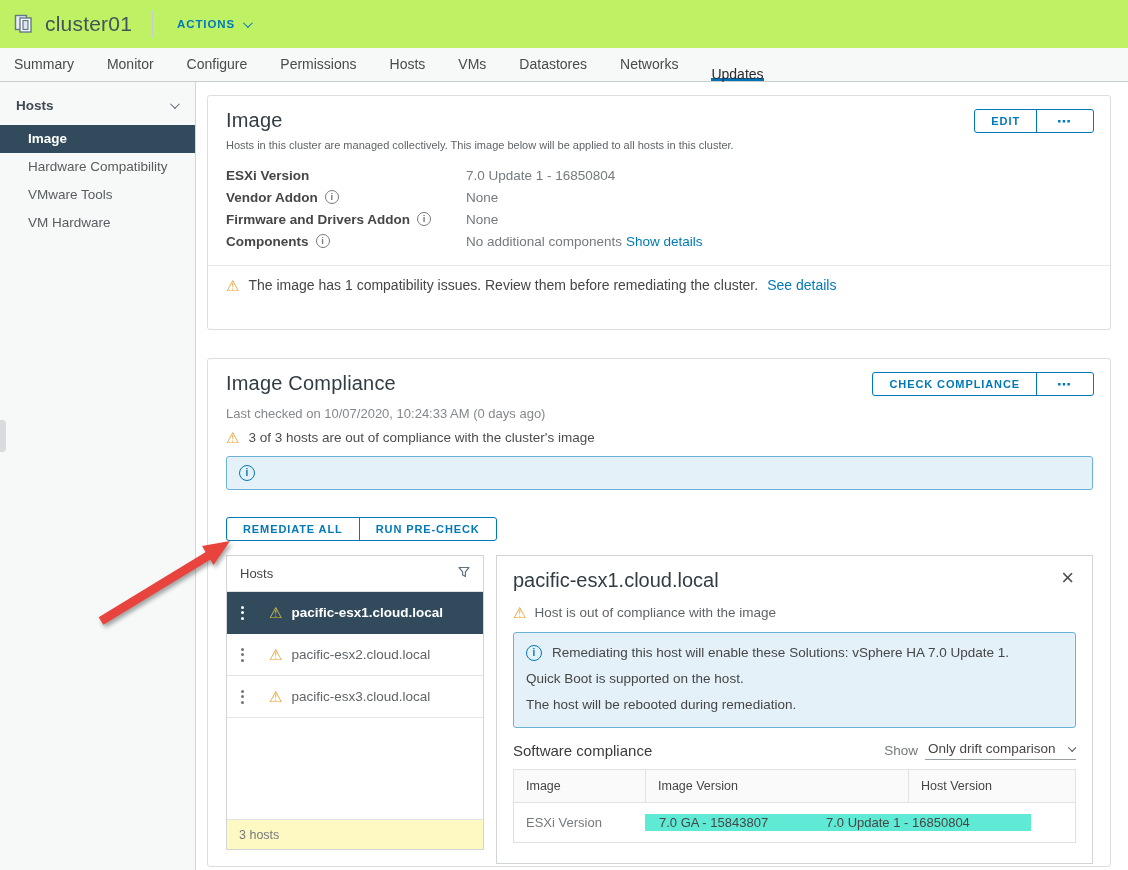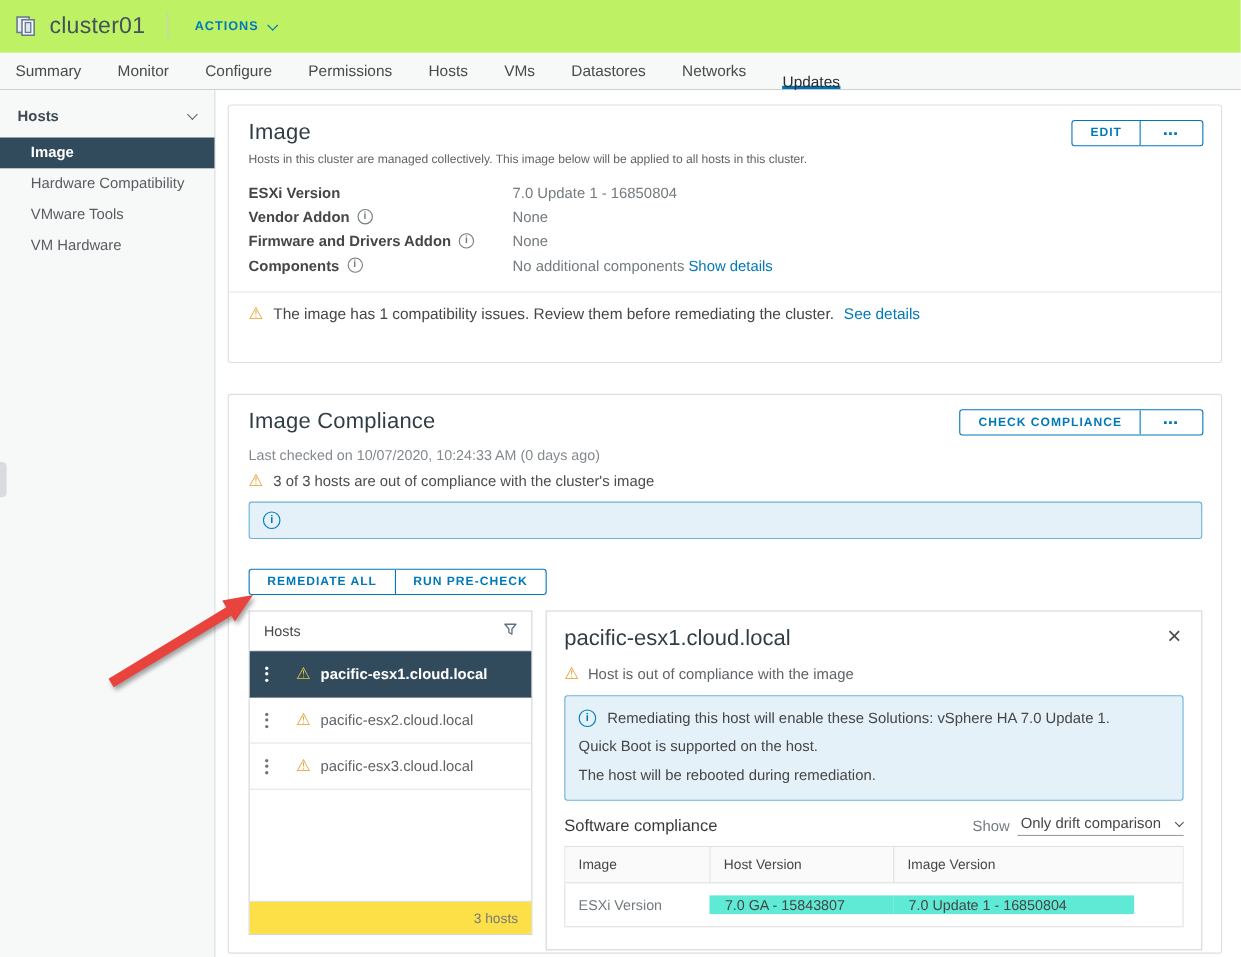--- a/index.html
+++ b/index.html
@@ -76,22 +76,22 @@
     justify-content:space-between; padding:0 13px; font-size:13px; color:#464646; }
   .host-row { height:42px; flex:none; border-bottom:1px solid #e4e5e6; display:flex; align-items:center;
     gap:9px; padding:0 10px 0 12px; font-size:13.5px; color:#5f6468; cursor:pointer; }
   .host-row.selected { background:#324b5c; border-color:#324b5c; color:#fff; font-weight:700; }
   .host-row .warn-tri { margin-left:14px; }
   .host-row.selected .warn-tri { color:#dfc63d; }
   .kebab { display:flex; flex-direction:column; gap:2.5px; padding:4px 2px; cursor:pointer; }
   .kebab i { width:3px; height:3px; border-radius:50%; background:#6e757a; }
   .host-row.selected .kebab i { background:#fff; }
   .hosts-spacer { flex:1; }
-  .hosts-foot { height:30px; flex:none; border-top:1px solid #dfe1e2; background:#fde047; display:flex;
-    align-items:center; justify-content:flex-end; padding:0 12px; font-size:12.5px; color:#747a7e; }
+  .hosts-foot { height:30px; flex:none; border-top:1px solid #dfe1e2; background:#fef9c3; display:flex;
+    align-items:center; justify-content:flex-start; padding:0 12px; font-size:12.5px; color:#747a7e; }
   
   .detail-panel { flex:1; border:1px solid #d2d5d7; height:309px; background:#fff; padding:13px 16px 0 16px; }
   .detail-title-row { display:flex; justify-content:space-between; align-items:flex-start; }
   .detail-title { font-size:20px; font-weight:300; color:#313d44; }
   .close-x { font-size:22px; line-height:18px; color:#4c4c4c; cursor:pointer; background:none; border:none;
     font-family:inherit; padding:0 2px; }
   .detail-warn { display:flex; align-items:center; gap:8px; margin-top:13px; font-size:13.5px; color:#5f6468; }
   .detail-info-box { margin-top:12px; background:#e4f1f8; border:1px solid #6cb2d6; border-radius:3px;
     padding:7px 12px 9px; font-size:13.5px; color:#464646; }
   .detail-info-box .iline { line-height:26px; display:flex; align-items:center; gap:10px; }
@@ -321,22 +321,22 @@
               <span class="show-select">
                 <span>Only drift comparison</span>
                 <span class="chev"></span>
               </span>
             </span>
           </div>
 
           <div class="compliance-table">
             <div class="t-head">
               <span class="tc tc1">Image</span>
+              <span class="tc tc3">Image Version</span>
               <span class="tc tc2">Host Version</span>
-              <span class="tc tc3">Image Version</span>
             </div>
             <div class="t-row">
               <span class="tc tc1">ESXi Version</span>
               <span class="tc tc2">
                   <span class="hl">7.0 GA - 15843807</span>
                 </span>
               <span class="tc tc3">
                   <span class="hl">7.0 Update 1 - 16850804</span>
                 </span>
             </div>

